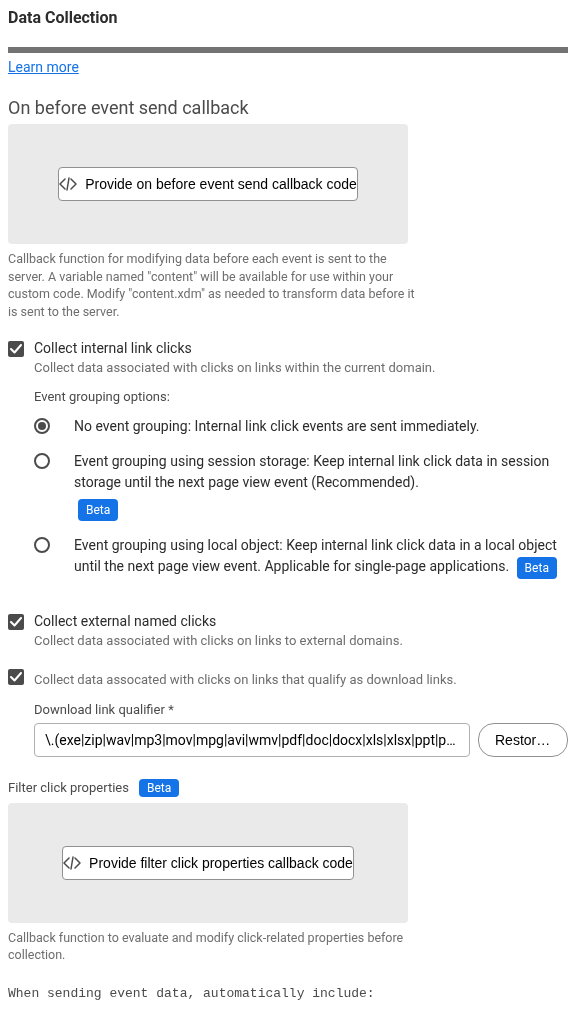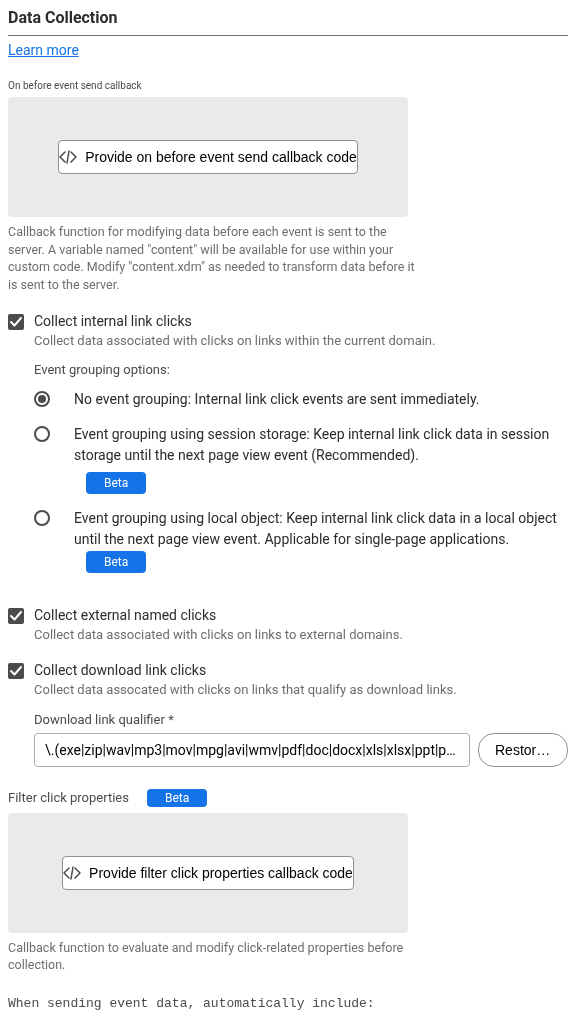--- a/index.html
+++ b/index.html
@@ -7,32 +7,32 @@
       font-family: -apple-system, BlinkMacSystemFont, "Segoe UI", Roboto, sans-serif;
       font-size: 14px;
       color: #2c2c2c;
       background: #fff;
       padding: 8px;
       width: 576px;
     }
     .section-title {
       font-size: 16px;
       font-weight: 700;
-      padding-bottom: 8px;
-      border-bottom: 1px solid #737373;
+      padding-bottom: 20px;
+      border-bottom: 6px solid #737373;
       margin-bottom: 6px;
     }
     .link {
       color: #1473e6;
       text-decoration: underline;
       cursor: pointer;
       font-size: 14px;
     }
     .field-label {
-      font-size: 10px;
+      font-size: 18px;
       color: #4b4b4b;
       margin-top: 22px;
       margin-bottom: 6px;
     }
     .code-box {
       background: #eaeaea;
       border-radius: 4px;
       width: 400px;
       height: 120px;
       display: flex;
@@ -121,24 +121,24 @@
     .radio-label {
       font-size: 14px;
       line-height: 1.5;
       flex: 1;
     }
     .badge {
       display: inline-block;
       background: #1473e6;
       color: #fff;
       font-size: 12px;
-      padding: 2px 18px;
+      padding: 2px 8px;
       border-radius: 4px;
       vertical-align: middle;
-      margin-left: 12px;
+      margin-left: 4px;
     }
     .badge-top { margin-top: 6px; }
     .input-row {
       display: flex;
       gap: 8px;
       margin-top: 6px;
     }
     .text-input {
       flex: 1;
       border: 1px solid #b0b0b0;
@@ -254,21 +254,20 @@
 </div>
 
 
 <div class="checkbox-row">
   <div class="checkbox">
     <svg width="12" height="10" viewBox="0 0 12 10">
         <path d="M1 5l3.5 3.5L11 1" stroke="#fff" stroke-width="2" fill="none" stroke-linecap="round" stroke-linejoin="round"></path>
       </svg>
   </div>
   <div class="checkbox-content">
-    <div class="checkbox-label">Collect download link clicks</div>
     <div class="checkbox-desc">Collect data assocated with clicks on links that qualify as download links.</div>
 
     <div style="margin-top:14px;">
       <span class="sub-label-small">Download link qualifier</span>
       <span class="asterisk"> *</span>
     </div>
     <div class="input-row">
       <input class="text-input" type="text" value="\.(exe|zip|wav|mp3|mov|mpg|avi|wmv|pdf|doc|docx|xls|xlsx|ppt|pptx)$" style="">
       <button class="btn">Restore default</button>
     </div>

